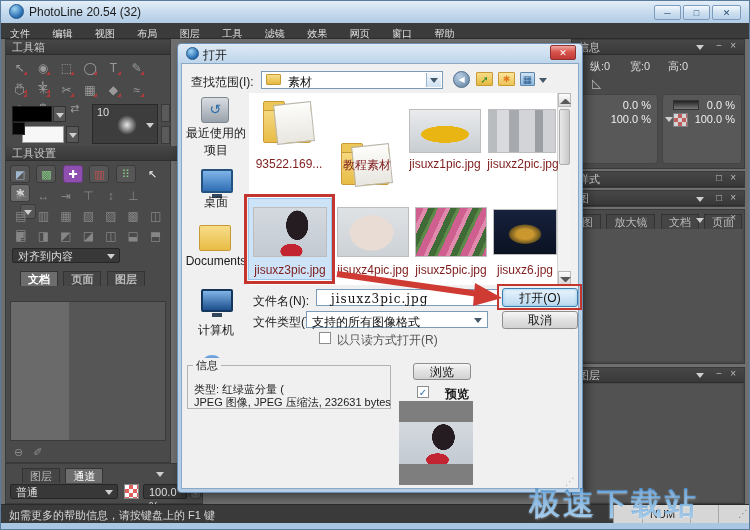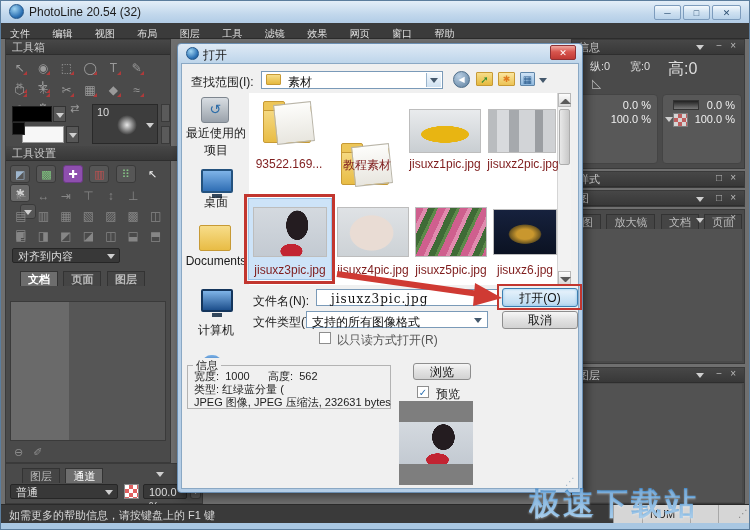--- a/index.html
+++ b/index.html
@@ -240,21 +240,21 @@
       <div class="phead">信息</div>
       <span class="carw" style="right:40px;top:5px;"></span>
       <span class="abs" style="right:22px;top:0;font-size:10px;color:#bbb;">−</span>
       <span class="abs" style="right:8px;top:0;font-size:10px;color:#bbb;">×</span>
       <div class="abs" style="left:18px;top:19px;font-size:11px;color:#ddd;">
         <span>纵:</span><span>0</span>
       </div>
       <div class="abs" style="left:58px;top:19px;font-size:11px;color:#ddd;">
         <span>宽:</span><span>0</span>
       </div>
-      <div class="abs" style="left:96px;top:19px;font-size:16px;color:#ddd;">
+      <div class="abs" style="left:96px;top:19px;font-size:11px;color:#ddd;">
         <span>高:</span><span>0</span>
       </div>
       <div class="abs" style="left:20px;top:36px;font-size:12px;color:#bbb;">◺</div>
       <div class="abs" style="left:4px;top:54px;width:82px;height:70px;background:#585858;border:1px solid #444;border-radius:4px;">
         <div style="text-align:right;padding:4px 6px 0 0;font-size:11px;color:#eee;">0.0 %</div>
         <div style="text-align:right;padding:2px 6px 0 0;font-size:11px;color:#eee;">100.0 %</div>
       </div>
       <div class="abs" style="left:90px;top:54px;width:80px;height:70px;background:#585858;border:1px solid #444;border-radius:4px;">
         <div class="abs" style="left:10px;top:5px;width:26px;height:10px;background:linear-gradient(#222,#777);border:1px solid #333;"></div>
         <span class="carw" style="left:2px;top:22px;"></span>
@@ -395,30 +395,26 @@
   <div class="abs combo" style="left:305px;top:310px;width:182px;height:17px;">
     <span class="abs" style="left:5px;top:2px;">支持的所有图像格式</span>
     <span class="carw" style="right:5px;top:6px;border-top-color:#44586c;"></span>
   </div>
   <div class="abs btn" style="left:501px;top:310px;width:76px;height:18px;line-height:17px;">取消</div>
   <div class="abs chk" style="left:318px;top:331px;"></div>
   <div class="abs lbl" style="left:336px;top:331px;color:#555;">以只读方式打开(R)</div>
 
   <div class="abs grp" style="left:186px;top:364px;width:204px;height:44px;"></div>
   <div class="abs" style="left:192px;top:357px;background:#f0f0f0;padding:0 3px;font-size:11px;color:#222;">信息</div>
-  <div class="abs" style="left:193px;top:368px;font-size:11px;color:#222;">
-    <span>宽度:</span>&nbsp;&nbsp;<span>1000</span>&nbsp;&nbsp;&nbsp;&nbsp;&nbsp;
-    <span>高度:</span>&nbsp;&nbsp;<span>562</span>
-  </div>
   <div class="abs" style="left:193px;top:381px;font-size:11px;color:#222;">类型:  红绿蓝分量 (</div>
   <div class="abs" style="left:193px;top:394px;font-size:11px;color:#222;">JPEG 图像, JPEG 压缩法, 232631 bytes</div>
 
   <div class="abs btn" style="left:412px;top:362px;width:58px;height:17px;line-height:16px;">浏览</div>
   <div class="abs chk" style="left:416px;top:385px;">✓</div>
-  <div class="abs lbl" style="left:435px;top:385px;">预览</div>
+  <div class="abs lbl" style="left:444px;top:385px;font-weight:bold;">预览</div>
   <div class="abs" style="left:398px;top:400px;width:74px;height:84px;background:#7e7e7e;">
     <div class="abs t-girl" style="left:0;top:21px;width:74px;height:42px;"></div>
   </div>
   <div class="abs" style="left:564px;top:475px;font-size:10px;color:#9fb6c9;">⋰</div>
 
   <svg class="abs" style="left:176px;top:42px;pointer-events:none;" width="406" height="450" viewBox="0 0 406 450">
     <line x1="160" y1="231" x2="302" y2="251" stroke="#cf3a33" stroke-width="6"></line>
     <polygon points="298,240 325,255 296,263" fill="#cf3a33"></polygon>
   </svg>
 

